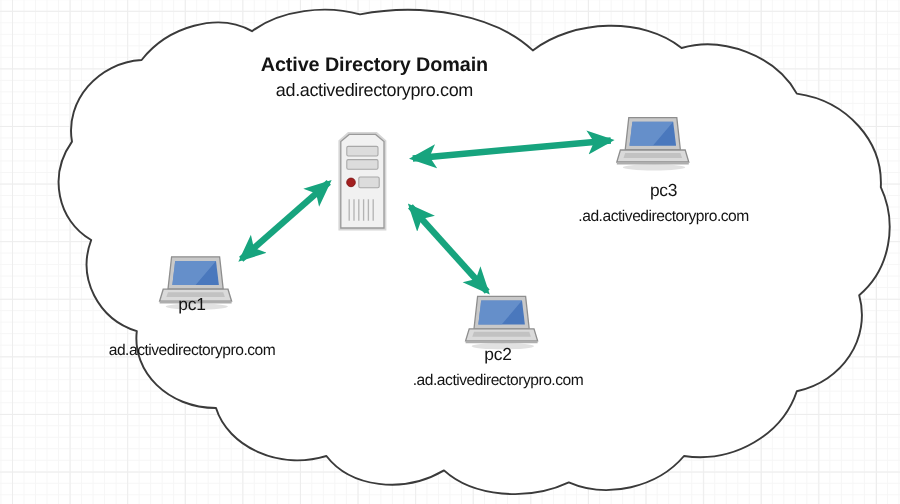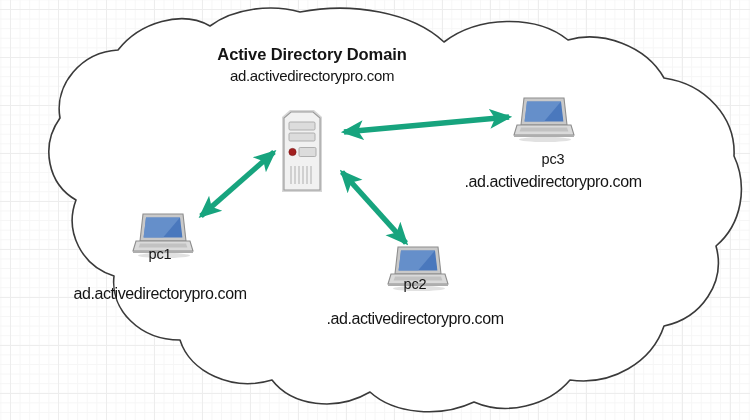--- a/index.html
+++ b/index.html
@@ -45,21 +45,21 @@
     text-align: center;
     transform: translateX(-50%);
   }
   .lbl.title {
     font-size: 16.5px;
     font-weight: bold;
     letter-spacing: -0.1px;
   }
   .lbl.subtitle { font-size: 15px; letter-spacing: -0.3px; }
   .lbl.host    { font-size: 14.5px; letter-spacing: -0.2px; text-align: right; }
-  .lbl.fqdn    { font-size: 16px; letter-spacing: -0.4px; }
+  .lbl.fqdn    { font-size: 13px; letter-spacing: -0.4px; }
 
   
   .device { position: absolute; }
 </style>
 </head>
 <body>
 
 <div id="stage">
 
   <div id="grid-bg"></div>
@@ -150,17 +150,17 @@
 
     <div class="lbl title" style="left:312px; top:45px;">Active Directory Domain</div>
     <div class="lbl subtitle" style="left:312px; top:68px;">ad.activedirectorypro.com</div>
 
     <div class="lbl host" style="left:553px; top:151px;">pc3</div>
     <div class="lbl fqdn" style="left:553px; top:173px;">.ad.activedirectorypro.com</div>
 
     <div class="lbl host" style="left:160px; top:246px;">pc1</div>
     <div class="lbl fqdn" style="left:160px; top:285px;">ad.activedirectorypro.com</div>
 
-    <div class="lbl host" style="left:415px; top:276px;">pc2</div>
+    <div class="lbl host" style="left:415px; top:288px;">pc2</div>
     <div class="lbl fqdn" style="left:415px; top:310px;">.ad.activedirectorypro.com</div>
 
   </div>
 </div>
 
 </body></html>

